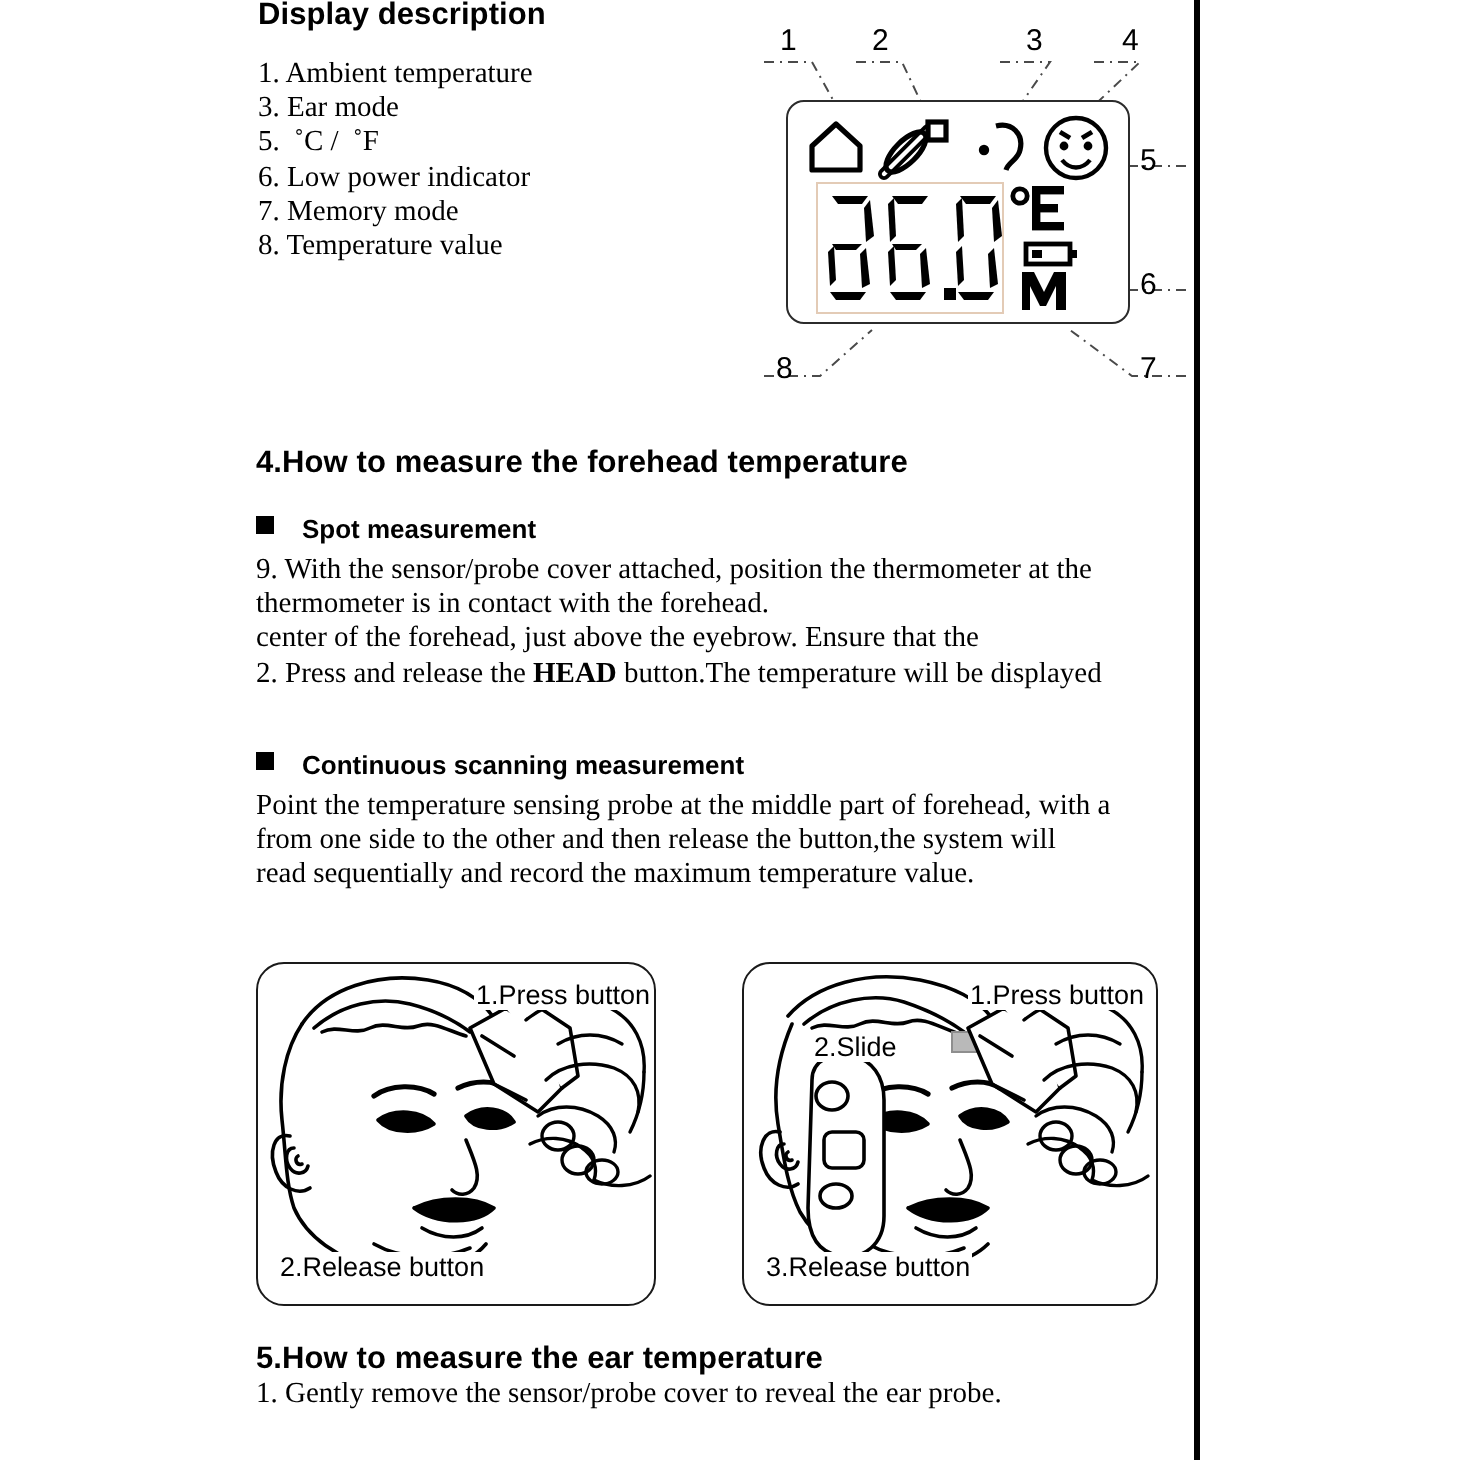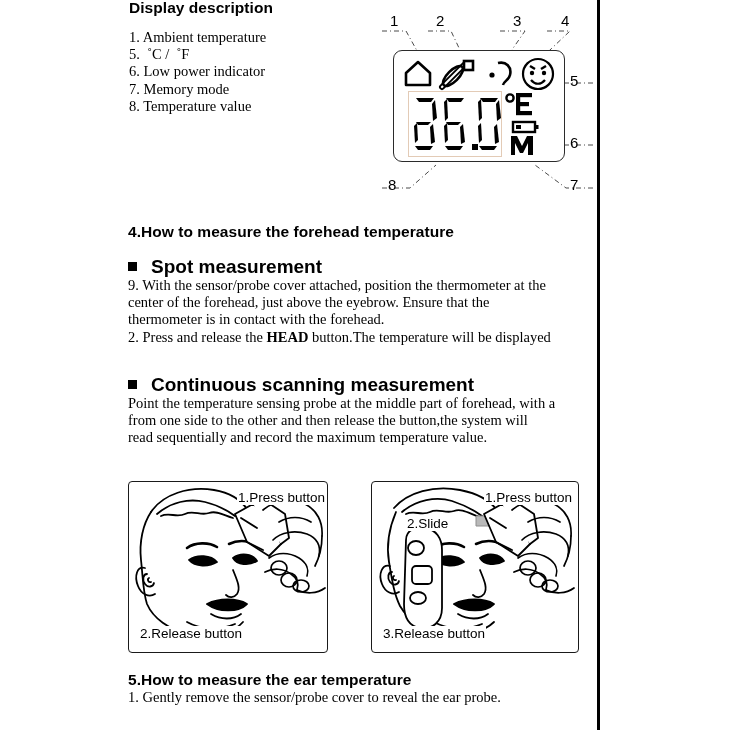--- a/index.html
+++ b/index.html
@@ -46,21 +46,21 @@
     display: inline-block;
     width: 9px; height: 9px;
     background: #000;
     vertical-align: middle;
     margin-right: 14px;
     position: relative;
     top: -2px;
   }
   .sub-head {
     font-weight: bold;
-    font-size: 19px;
+    font-size: 13px;
   }
 
   #display-desc-title { position: absolute; left: 129px; top: -4px; }
   #display-list { position: absolute; left: 129px; top: 26px; }
 
   #sec4-title { position: absolute; left: 128px; top: 220px; }
   #spot-head  { position: absolute; left: 128px; top: 253px; }
   #spot-body  { position: absolute; left: 128px; top: 274px; width: 478px; }
 
   #cont-head  { position: absolute; left: 128px; top: 371px; }
@@ -124,21 +124,21 @@
     left: 97px;
     top: 0px;
     width: 46px;
     height: 66px;
   }
 
   
   .illus-box {
     position: absolute;
     border: 1.6px solid #1a1a1a;
-    border-radius: 4px;
+    border-radius: 14px;
     background: #fff;
     box-sizing: border-box;
     overflow: hidden;
   }
   #illus-left  { left: 128px; top: 478px; width: 200px; height: 172px; }
   #illus-right { left: 371px; top: 478px; width: 208px; height: 172px; }
   .illus-label {
     position: absolute;
     font-size: 13.5px;
     font-family: "Liberation Sans", sans-serif;
@@ -152,20 +152,21 @@
 <body>
 
 <div id="page">
 
   <div class="page-right-rule"></div>
 
   <div id="display-desc-title" class="h-bold">Display description</div>
 
   <div id="display-list">
     <div class="body-line">1. Ambient temperature</div>
+    <div class="body-line">3. Ear mode</div>
     <div class="body-line">5.  ˚C /  ˚F</div>
     <div class="body-line">6. Low power indicator</div>
     <div class="body-line">7. Memory mode</div>
     <div class="body-line">8. Temperature value</div>
   </div>
 
   <div id="lcd-figure">
 
     <svg width="215" height="195" style="position:absolute;left:0;top:0;">
       <g stroke="#4a4a4a" stroke-width="1" fill="none" stroke-dasharray="5,3,1,3">
@@ -290,22 +291,22 @@
   </div>
 
   <div id="sec4-title" class="h-bold">4.How to measure the forehead temperature</div>
 
   <div id="spot-head">
     <span class="bullet-sq"></span><span class="sub-head">Spot measurement</span>
   </div>
 
   <div id="spot-body">
     <div class="body-line">9. With the sensor/probe cover attached, position the thermometer at the</div>
+    <div class="body-line">thermometer is in contact with the forehead.</div>
     <div class="body-line">center of the forehead, just above the eyebrow. Ensure that the</div>
-    <div class="body-line">thermometer is in contact with the forehead.</div>
     <div class="body-line">2. Press and release the <b>HEAD</b> button.The temperature will be displayed</div>
   </div>
 
   <div id="cont-head">
     <span class="bullet-sq"></span><span class="sub-head">Continuous scanning measurement</span>
   </div>
 
   <div id="cont-body">
     <div class="body-line">Point the temperature sensing probe at the middle part of forehead, with a</div>
     <div class="body-line">from one side to the other and then release the button,the system will</div>

